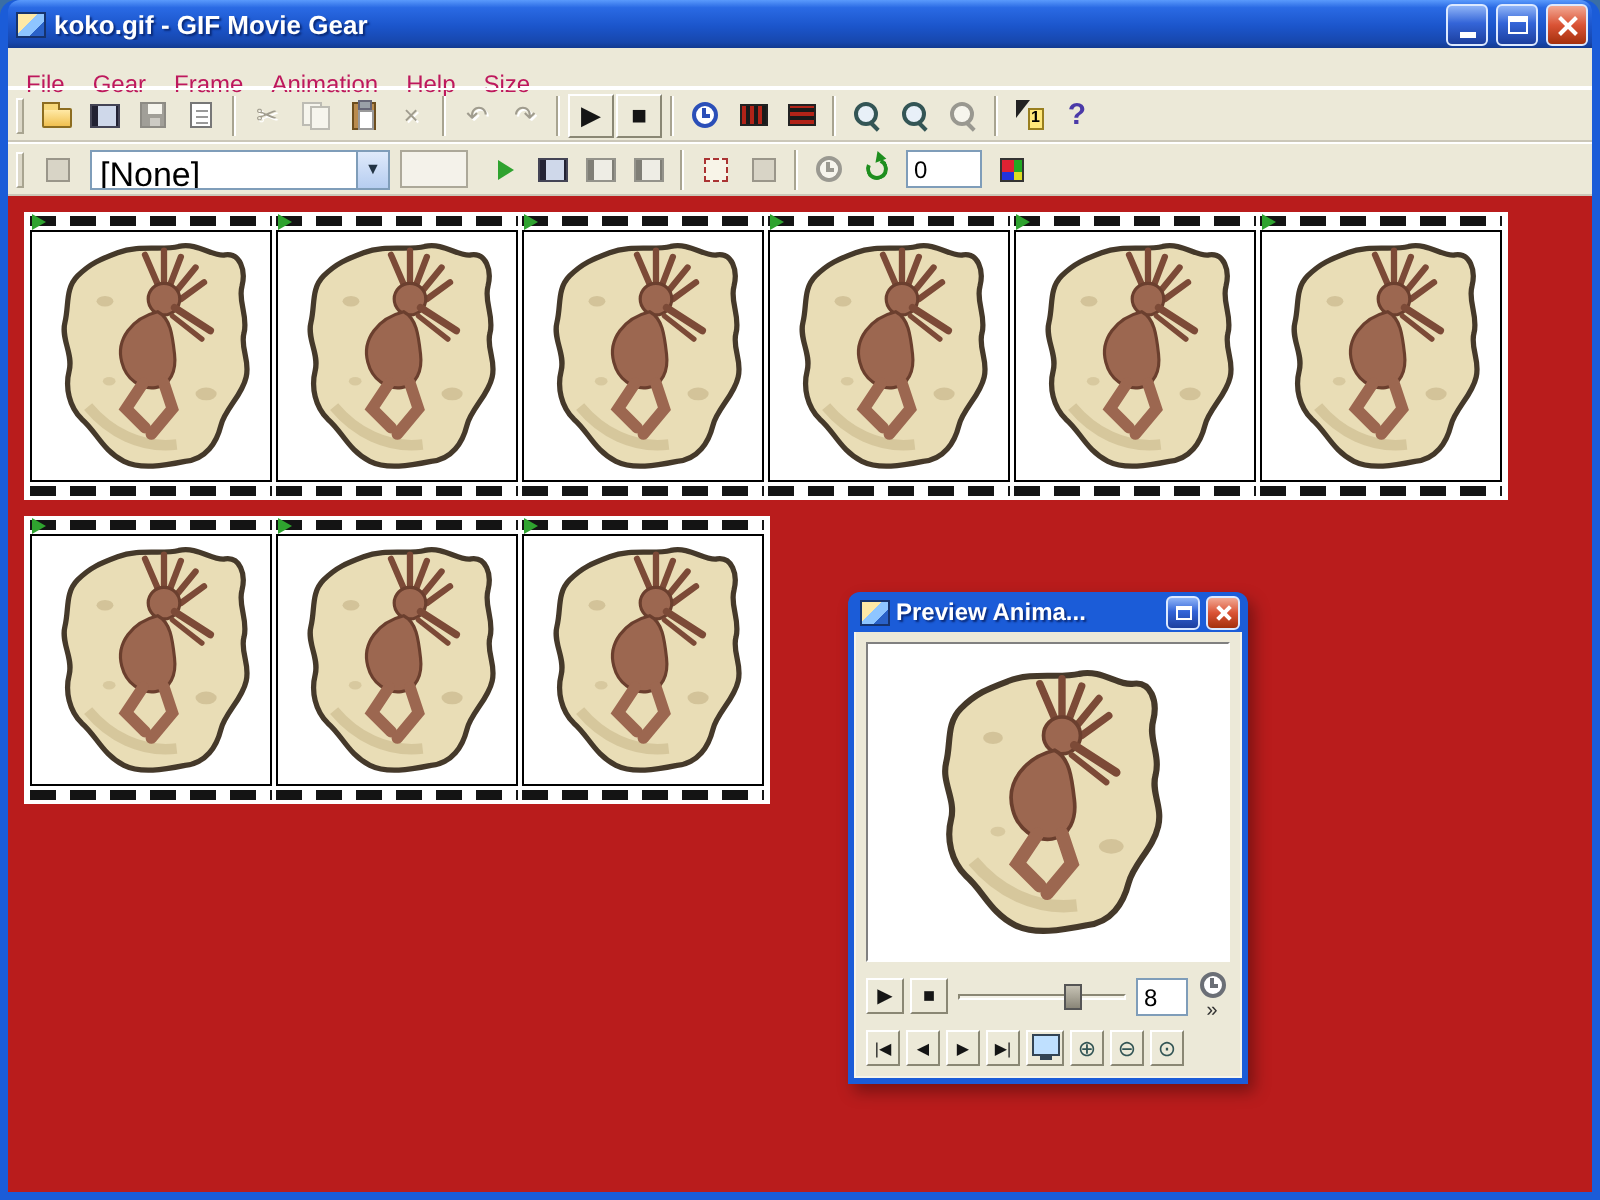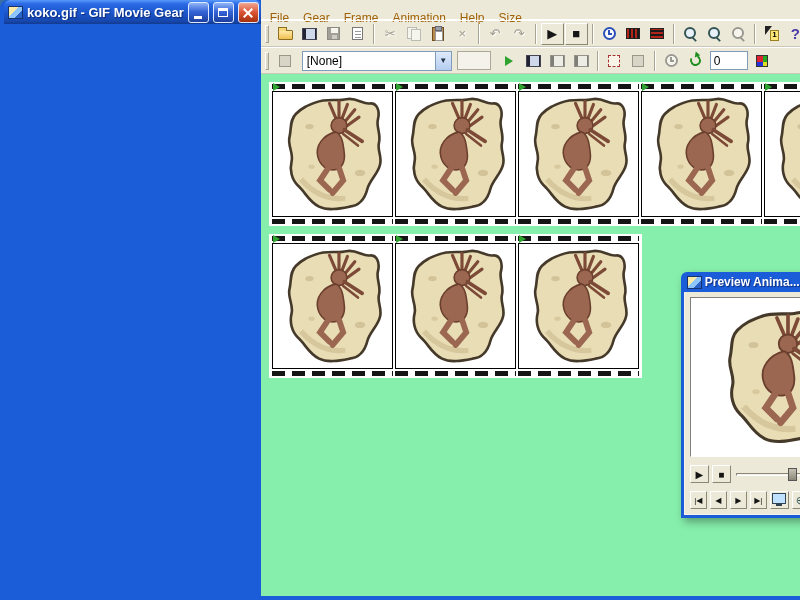--- a/index.html
+++ b/index.html
@@ -1,35 +1,35 @@
 <!DOCTYPE html>
 <html><head>
 <meta charset="utf-8">
 <style>
   *{box-sizing:border-box;margin:0;padding:0;}
   html,body{width:800px;height:600px;overflow:hidden;font-family:"Liberation Sans",sans-serif;background:#3a6ea5;}
-  .window{width:800px;height:600px;background:#1b5cd8;padding:0 4px 4px;border-radius:8px 8px 0 0;display:flex;flex-direction:row;}
+  .window{width:800px;height:600px;background:#1b5cd8;padding:0 4px 4px;border-radius:8px 8px 0 0;display:flex;flex-direction:column;}
   
   .titlebar{height:24px;display:flex;align-items:center;gap:4px;padding:1px 2px 0 4px;
     background:linear-gradient(180deg,#5a9afc 0%,#2a6ae4 16%,#1b55cb 55%,#1747ad 88%,#123a90 100%);
     border-radius:6px 6px 0 0;}
   .title-text{flex:1;color:#fff;font-weight:bold;font-size:13px;text-shadow:1px 1px 1px #0a2a78;white-space:nowrap;overflow:hidden;}
   .winbtn{width:21px;height:21px;border-radius:3px;border:1px solid #dce9ff;display:flex;align-items:center;justify-content:center;padding:0;}
   .winbtn.b-blue{background:linear-gradient(180deg,#8fb4f7 0%,#3465d8 45%,#1c3f9e 100%);}
   .winbtn.b-red{background:linear-gradient(180deg,#f2a893 0%,#da5335 50%,#a4300d 100%);}
   .wmin{display:block;width:8px;height:3px;background:#fff;margin-top:9px;}
   .wmax{display:block;width:10px;height:9px;border:1px solid #fff;border-top-width:3px;}
   .wclose{display:block;position:relative;width:12px;height:12px;}
   .wclose::before,.wclose::after{content:"";position:absolute;left:5px;top:0;width:2px;height:12px;background:#fff;}
   .wclose::before{transform:rotate(45deg);} .wclose::after{transform:rotate(-45deg);}
   .ic-app{display:inline-block;width:15px;height:13px;background:linear-gradient(135deg,#ffe9a6 0 40%,#8ec5ff 40% 70%,#2a62c8 70%);border:1px solid #16336e;}
   
   .inner{flex:1;min-height:0;background:#ece9d8;display:flex;flex-direction:column;}
   .menubar{height:20px;display:flex;align-items:center;font-size:12px;padding-left:2px;border-bottom:1px solid #fff;}
-  .menu-item{padding:18px 7px;color:#a16207;margin-top:16px;}
+  .menu-item{padding:18px 7px;color:#be185d;margin-top:16px;}
   .toolbar{height:27px;display:flex;align-items:center;gap:1px;border-top:1px solid #fff;border-bottom:1px solid #cbc7b8;padding:1px 2px;}
   .grip{width:4px;height:18px;margin:0 4px 0 2px;border:1px solid #a8a490;border-top-color:#fff;border-left-color:#fff;background:#dcd8c8;}
   .tbtn{width:23px;height:22px;display:flex;align-items:center;justify-content:center;background:transparent;border:1px solid transparent;font-size:13px;font-family:inherit;}
   .tbtn.raised{border:1px solid;border-color:#fff #8a8774 #8a8774 #fff;background:#ece9d8;}
   .tsep{width:2px;height:20px;border-left:1px solid #a8a490;border-right:1px solid #fff;margin:0 3px;}
   .g-dim{color:#a09c8e;text-shadow:1px 1px 0 #fff;}
   .g-black{color:#151515;} .g-help{color:#4b3aa8;font-weight:bold;font-size:15px;}
   .is-dim{filter:grayscale(1) brightness(1.12);opacity:.55;}
   
   .ic{display:inline-flex;align-items:center;justify-content:center;line-height:1;}
@@ -63,29 +63,29 @@
   .ic-crop{width:12px;height:12px;border:1px dashed #a33;background:#f8f4e8;}
   .ic-loop{width:11px;height:11px;border:2px solid #1e8e1e;border-radius:50%;border-top-color:transparent;position:relative;transform:rotate(-20deg);}
   .ic-loop::before{content:"";position:absolute;right:-3px;top:-4px;border-left:5px solid #1e8e1e;border-top:3px solid transparent;border-bottom:3px solid transparent;transform:rotate(30deg);}
   .ic-grid{width:12px;height:12px;border:1px solid #333;
     background:linear-gradient(#d23,#d23) 0 0/6px 6px no-repeat,linear-gradient(#2a2,#2a2) 6px 0/6px 6px no-repeat,
     linear-gradient(#23d,#23d) 0 6px/6px 6px no-repeat,linear-gradient(#dd2,#dd2) 6px 6px/6px 6px no-repeat;}
   .ic-screen{width:14px;height:11px;border:1px solid #345;background:#bfe0ff;position:relative;margin-bottom:3px;}
   .ic-screen::after{content:"";position:absolute;left:3px;bottom:-3px;width:6px;height:2px;background:#345;}
   
   .combo{display:flex;height:20px;border:1px solid #7f9db9;background:#fff;width:150px;margin:0 4px;}
-  .combo .val{flex:1;font-size:12px;padding:2px 4px;white-space:nowrap;overflow:hidden;}
+  .combo .val{flex:1;font-size:17px;padding:2px 4px;white-space:nowrap;overflow:hidden;}
   .combo .arrowbtn{width:16px;background:linear-gradient(180deg,#dfeafb,#b6cdf0);border-left:1px solid #7f9db9;display:flex;align-items:center;justify-content:center;font-size:8px;color:#234;}
   .field{height:19px;border:1px solid #7f9db9;background:#fff;font-size:12px;padding:2px 3px;}
   .field.empty{width:34px;background:#f4f2ea;border-color:#aca899;margin-right:6px;}
   .field.loop{width:38px;margin:0 2px;}
   .flexspan{display:contents;}
   #tb2d{margin-left:18px;display:contents;}
   
-  .client{flex:1;min-height:0;position:relative;background:#86efac;padding:8px 0 0 8px;overflow:hidden;}
+  .client{flex:1;min-height:0;position:relative;background:#b91c1c;padding:8px 0 0 8px;overflow:hidden;}
   .fs-row{display:flex;margin-bottom:8px;width:max-content;background:#fff;padding:0 2px;}
   .fs-cell{width:123px;}
   .perf{height:9px;background:#fff;position:relative;}
   .perf::before{content:"";position:absolute;left:1px;right:1px;top:2px;height:5px;
     background:repeating-linear-gradient(90deg,#141414 0 13px,transparent 13px 20px);}
   .marker{position:absolute;left:2px;top:1px;width:0;height:0;border-left:7px solid #2fa32f;border-top:4px solid transparent;border-bottom:4px solid transparent;z-index:1;}
   .frame{height:126px;border:1px solid #000;background:#fff;margin:0 1px;display:flex;align-items:center;justify-content:center;}
   .frame svg{height:118px;display:block;}
   
   .preview{position:absolute;left:420px;top:198px;width:200px;height:246px;background:#1b5cd8;border-radius:6px 6px 0 0;

